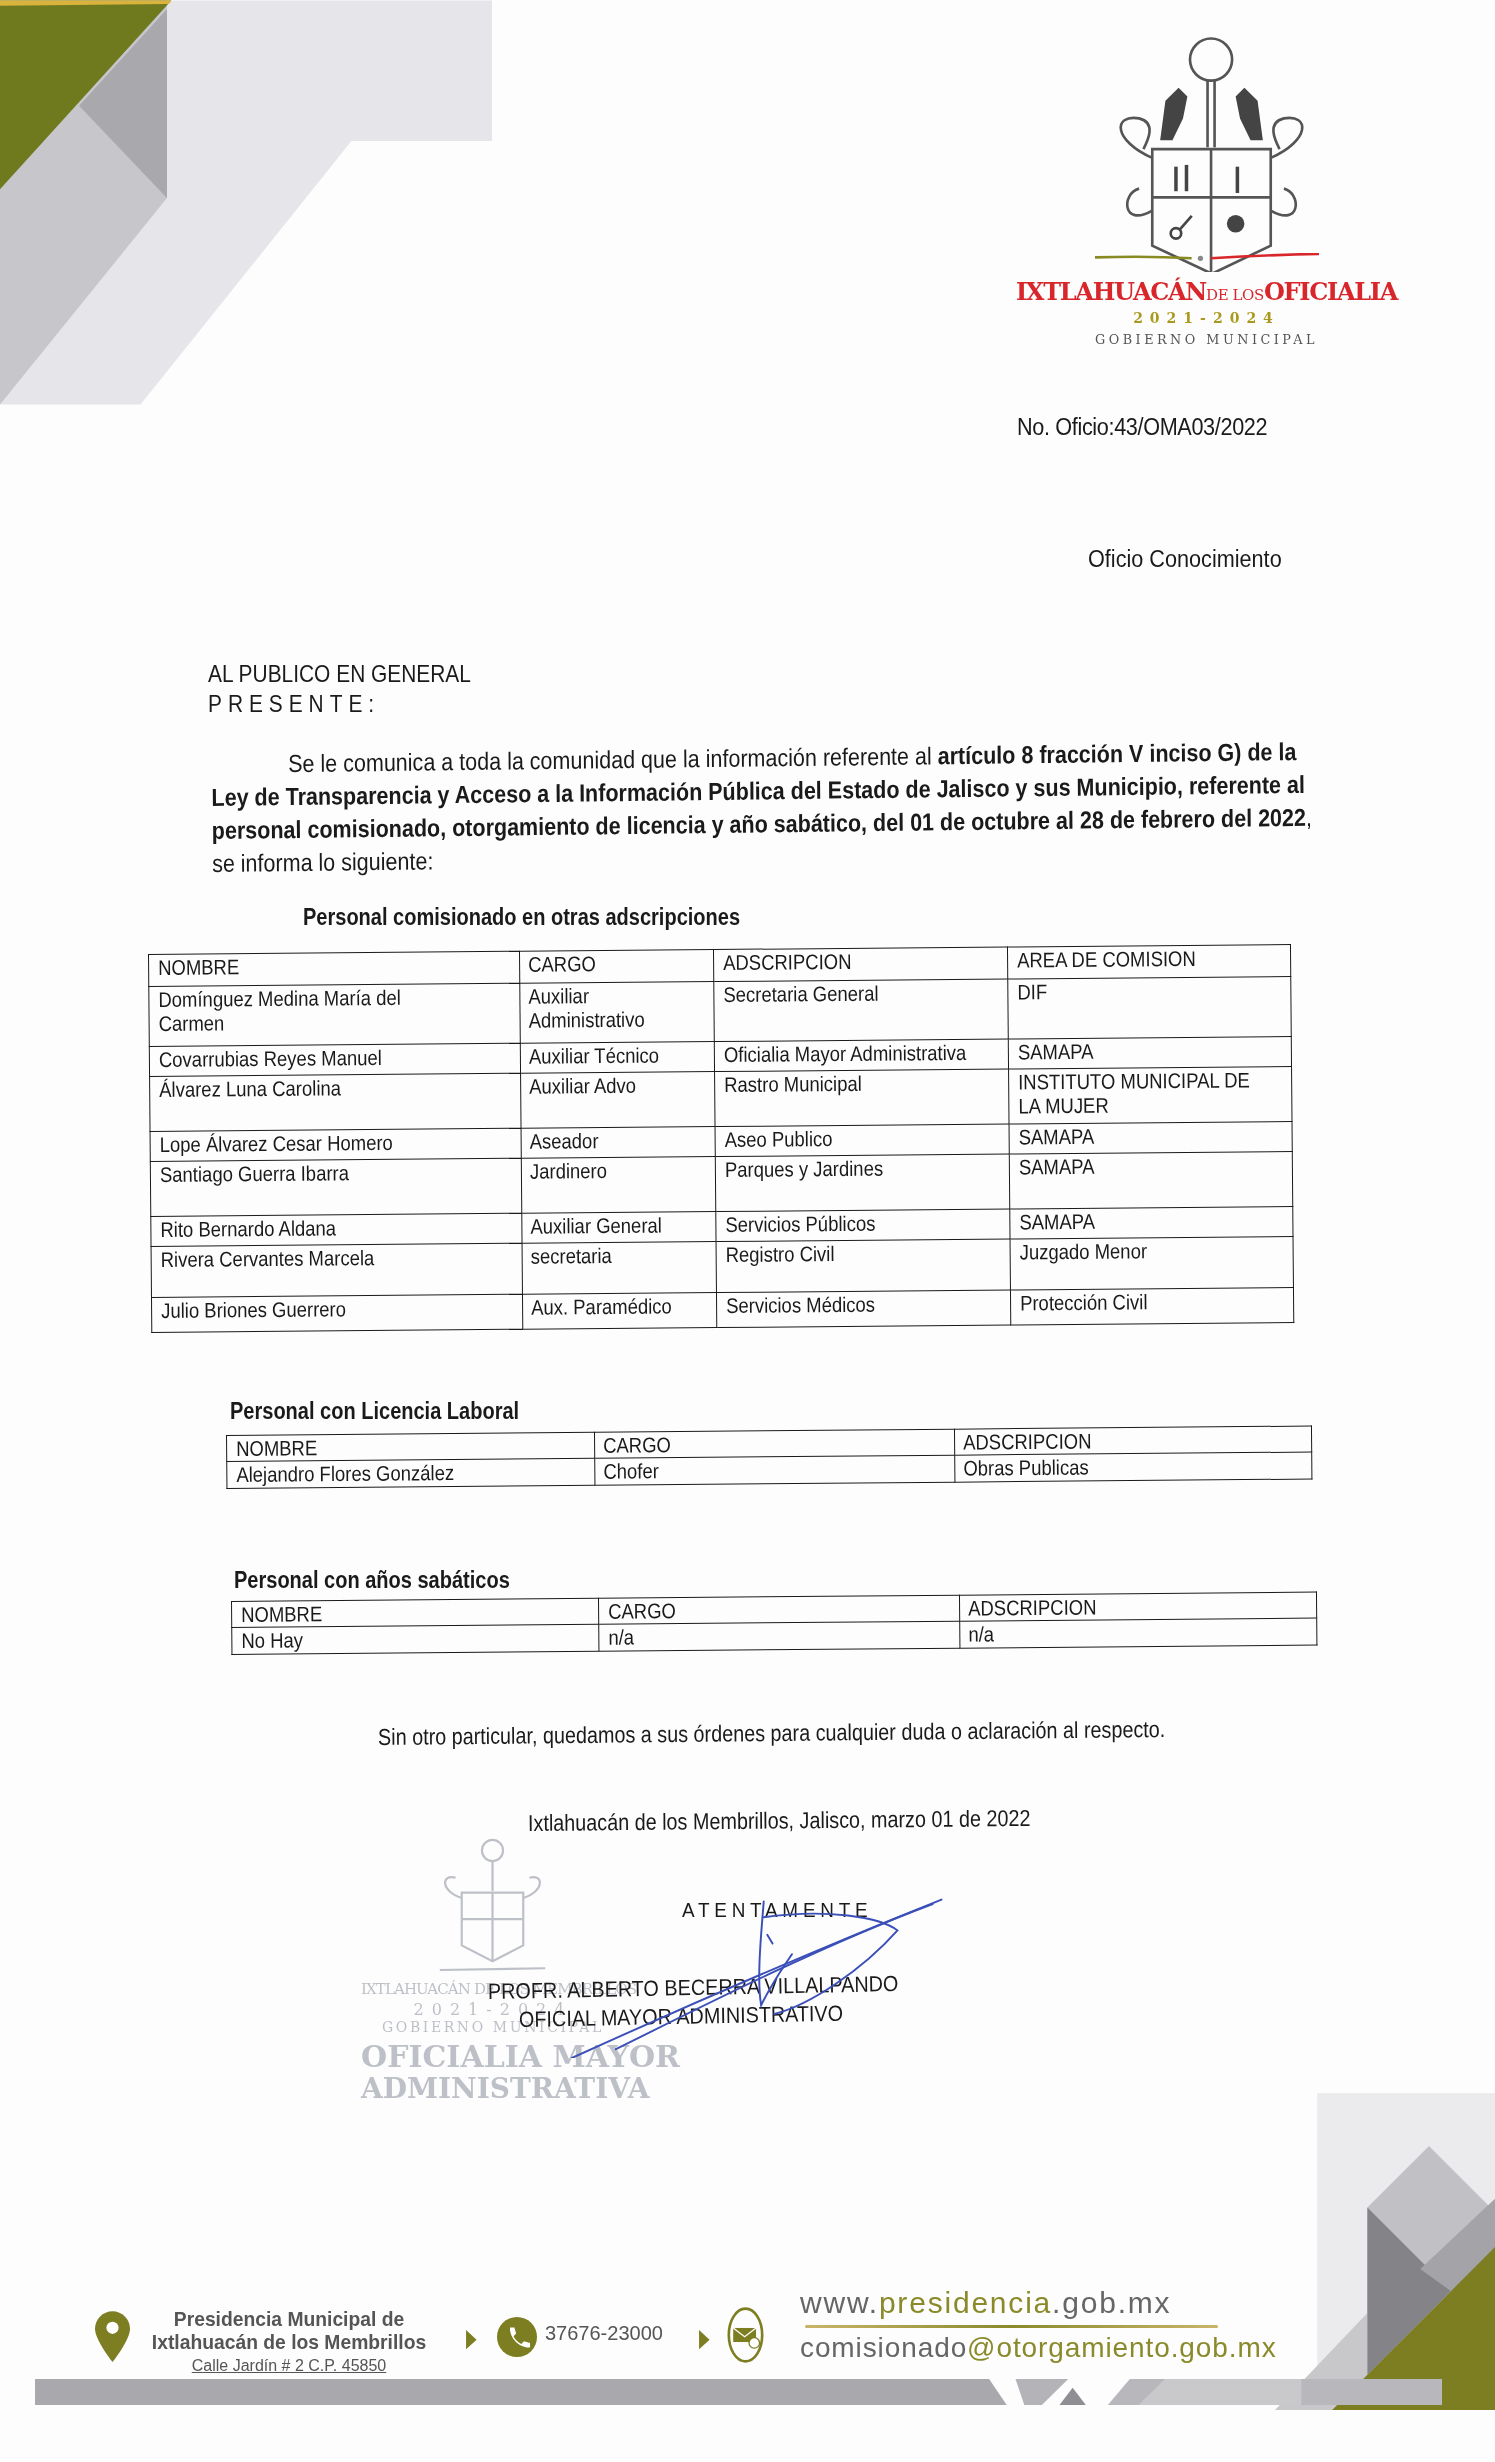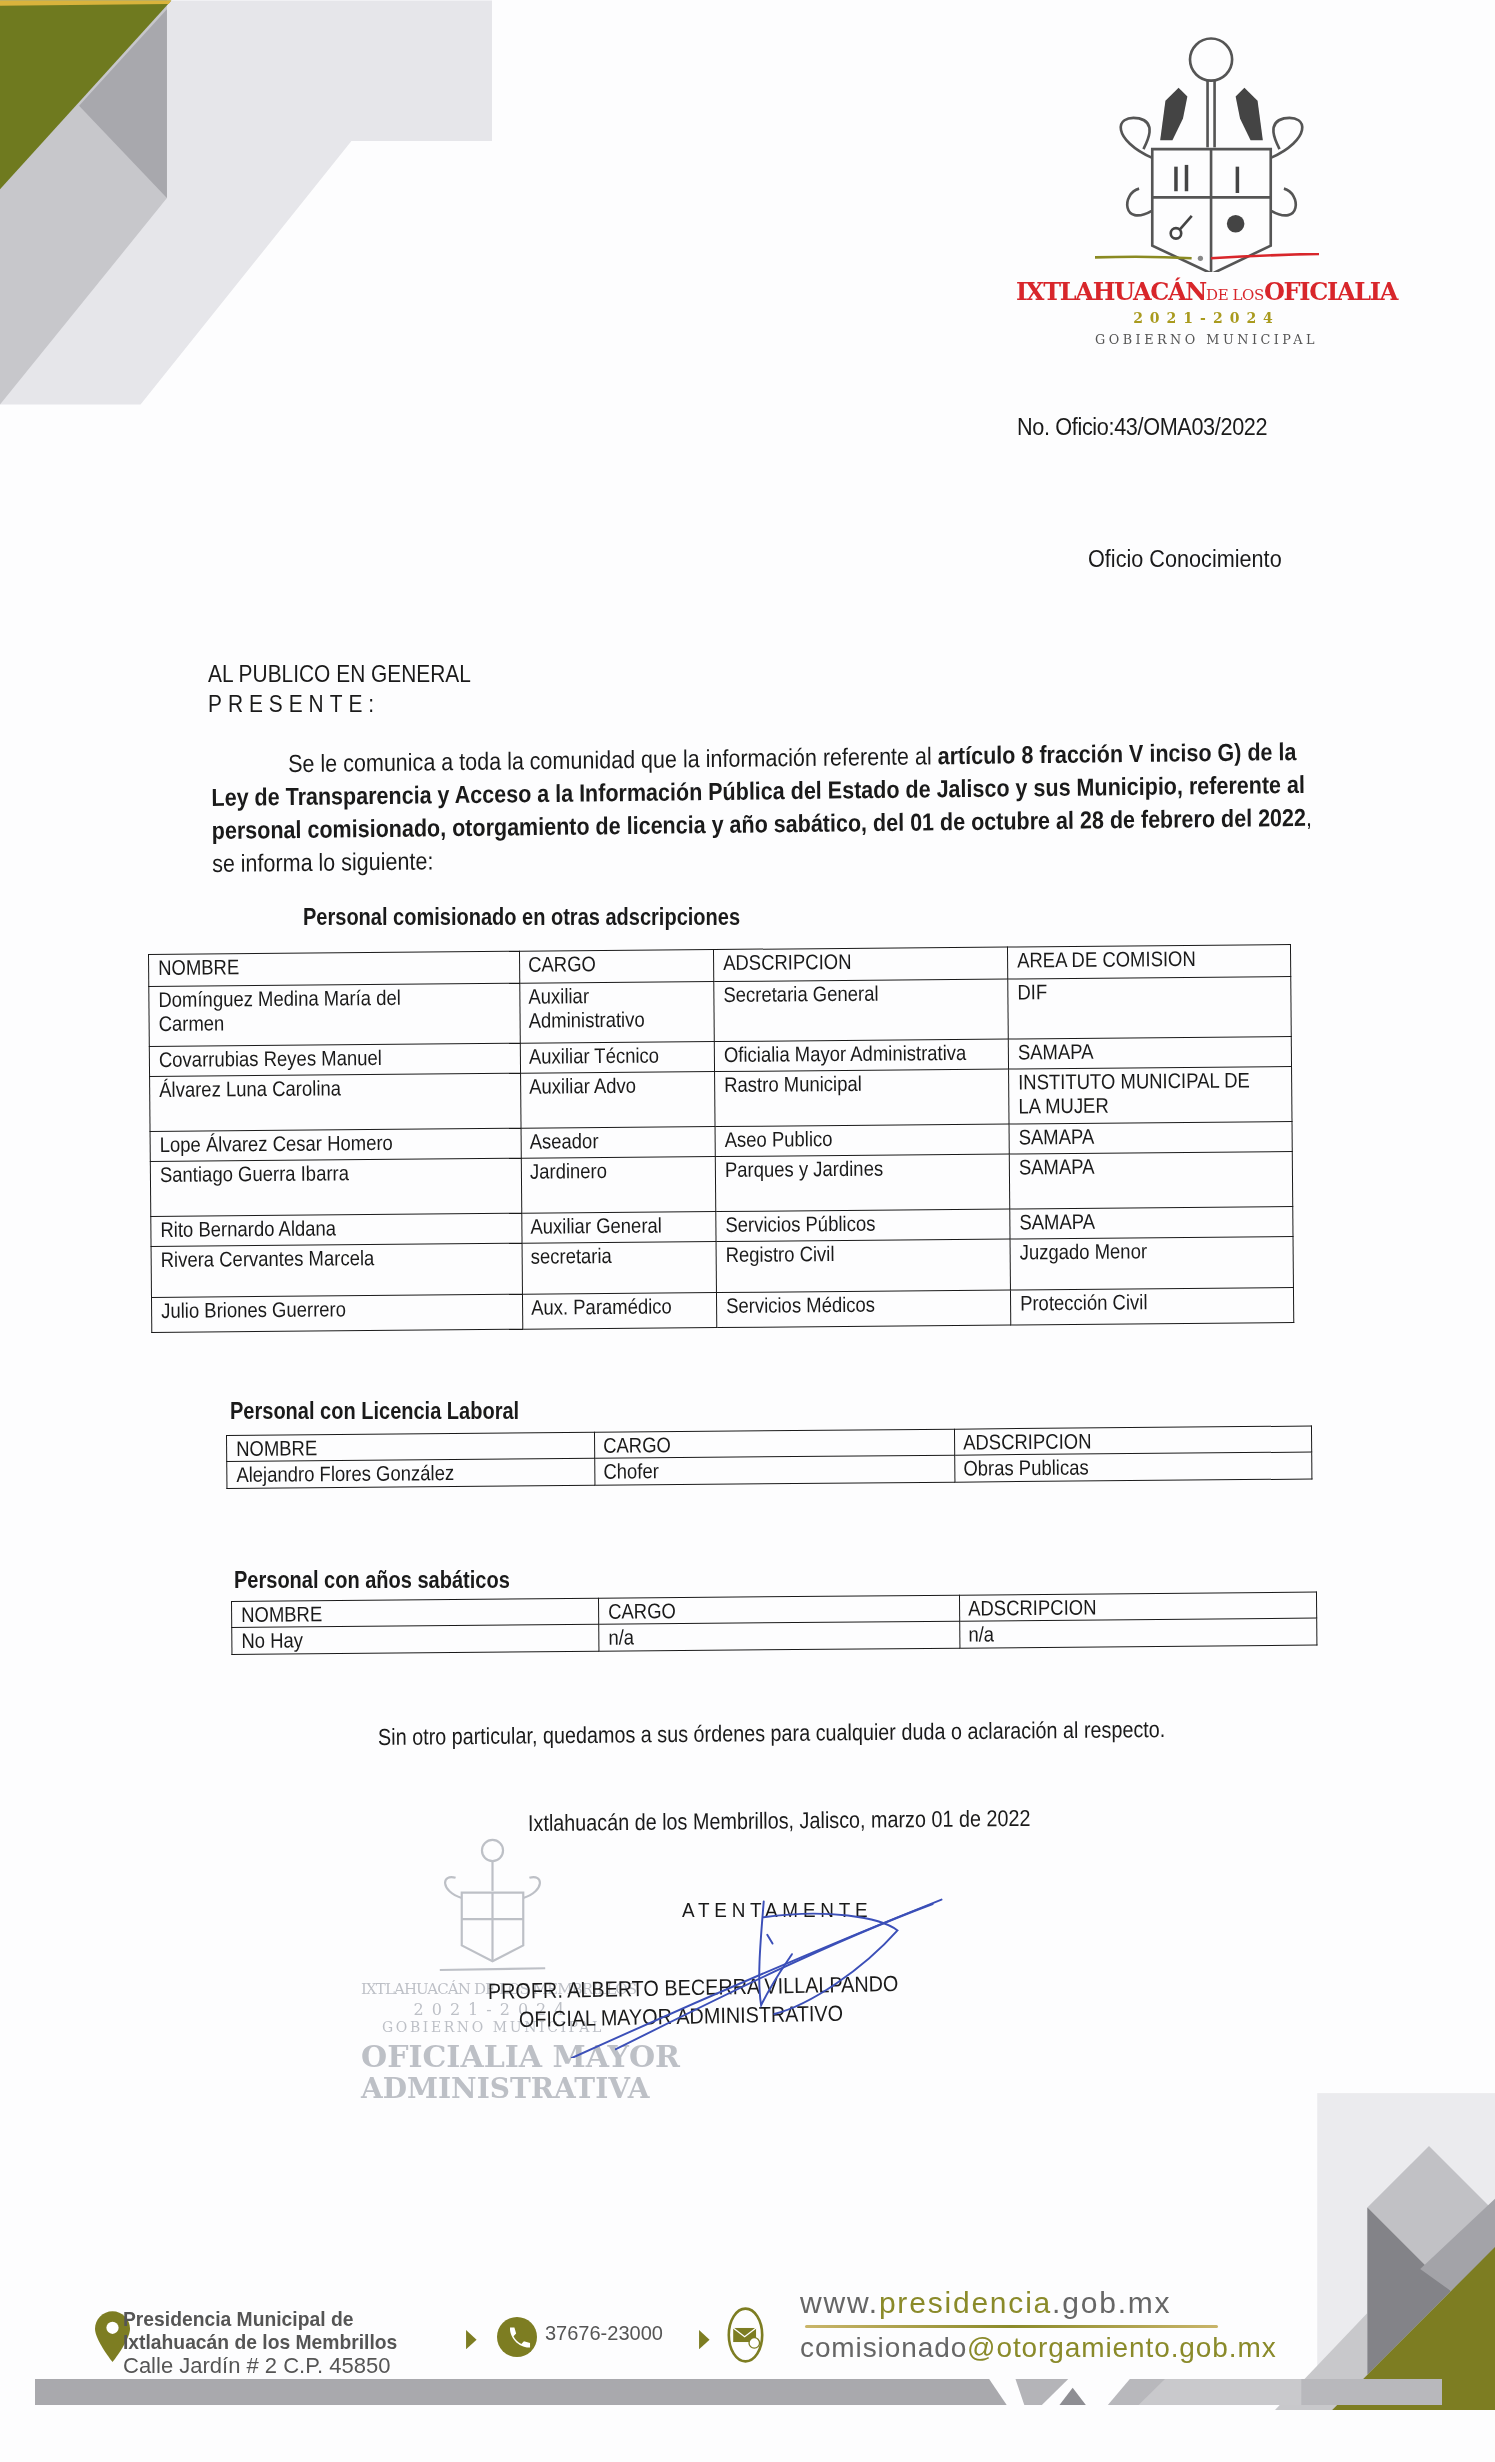--- a/index.html
+++ b/index.html
@@ -49,23 +49,23 @@
   .cellt { display: inline-block; transform: scaleX(0.88); transform-origin: left; white-space: nowrap; }
   .closing { position: absolute; left: 378px; top: 1724px; font-size: 23px; transform: scaleX(0.86) rotate(-0.5deg); transform-origin: left; }
   .place-date { position: absolute; left: 528px; top: 1810px; font-size: 23px; transform: scaleX(0.86) rotate(-0.5deg); transform-origin: left; }
   .stamp { position: absolute; left: 361px; top: 1838px; width: 264px; height: 273px; opacity: 0.55; }
   .stamp-text { position: absolute; text-align: center; font-family: "DejaVu Serif", serif; color: #8a8f9a; white-space: nowrap; }
   .atentamente { position: absolute; left: 682px; top: 1898px; font-size: 21px; letter-spacing: 5.3px; transform: scaleX(0.9); transform-origin: left; }
   .signer { position: absolute; left: 488px; top: 1979px; font-size: 22px; transform: scaleX(0.9) rotate(-1deg); transform-origin: left; white-space: nowrap; }
   .signer-title { position: absolute; left: 519px; top: 2007px; font-size: 22px; transform: scaleX(0.9) rotate(-1deg); transform-origin: left; white-space: nowrap; }
   .signature { position: absolute; left: 563px; top: 1882px; width: 405px; height: 176px; }
   
-  .footer-addr { position: absolute; left: 123px; top: 2308px; width: 332px; text-align: left; color: #555; line-height: 23px; }
+  .footer-addr { position: absolute; left: 123px; top: 2308px; width: 332px; text-align: center; color: #555; line-height: 23px; }
   .footer-addr .b { font-weight: bold; font-size: 19.3px; }
-  .footer-addr .n { font-size: 22px; }
+  .footer-addr .n { font-size: 16px; text-decoration: underline; }
   .footer-phone { position: absolute; left: 545px; top: 2322px; color: #555; font-size: 20px; }
   .footer-web { position: absolute; left: 800px; top: 2286px; color: #666; font-size: 30px; letter-spacing: 1.8px; }
   .footer-web .g { color: #8a8a2a; }
   .footer-mail { position: absolute; left: 800px; top: 2332px; color: #666; font-size: 28px; letter-spacing: 0.9px; }
   .footer-mail .g { color: #8a8a2a; }
   .footer-rule { position: absolute; left: 805px; top: 2325px; width: 413px; height: 2.6px; background: linear-gradient(90deg, #c9b56a, #8a8a2a, #c9b56a); border-radius: 1.8px; }
   .footer-bar { position: absolute; left: 35px; top: 2379px; width: 1407px; height: 26px; }
 </style>
 </head>
 <body>

